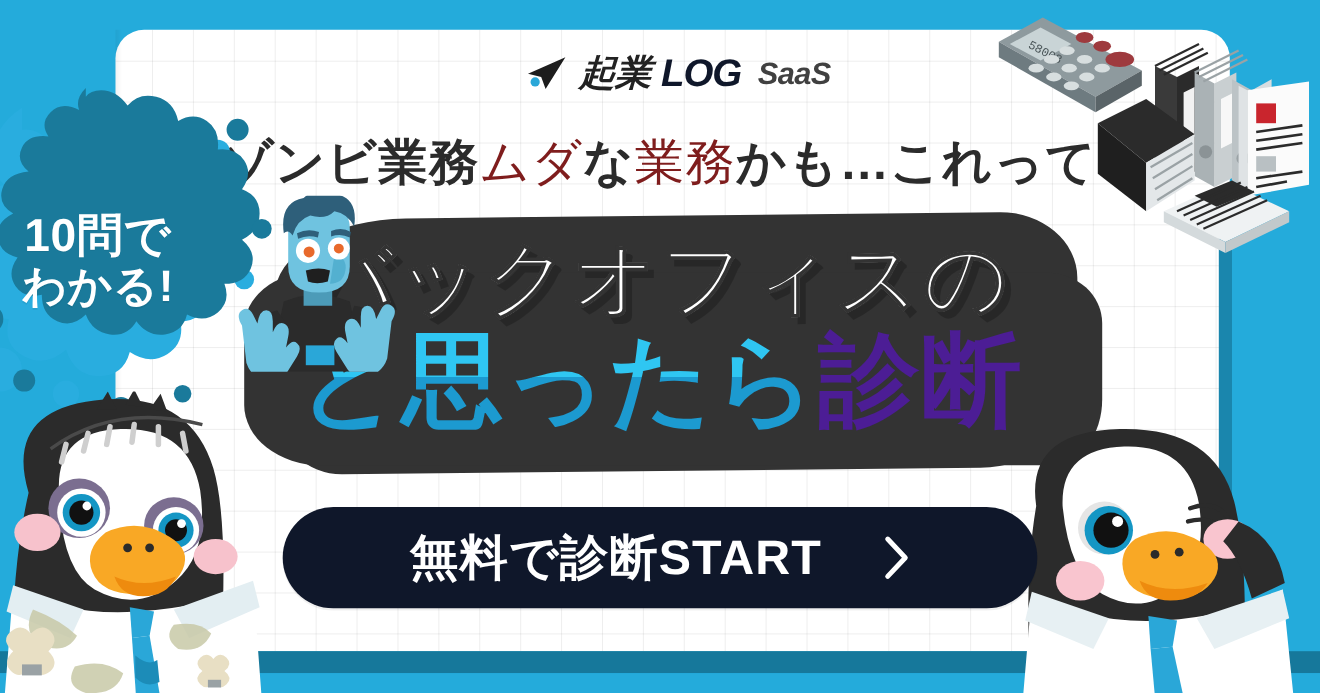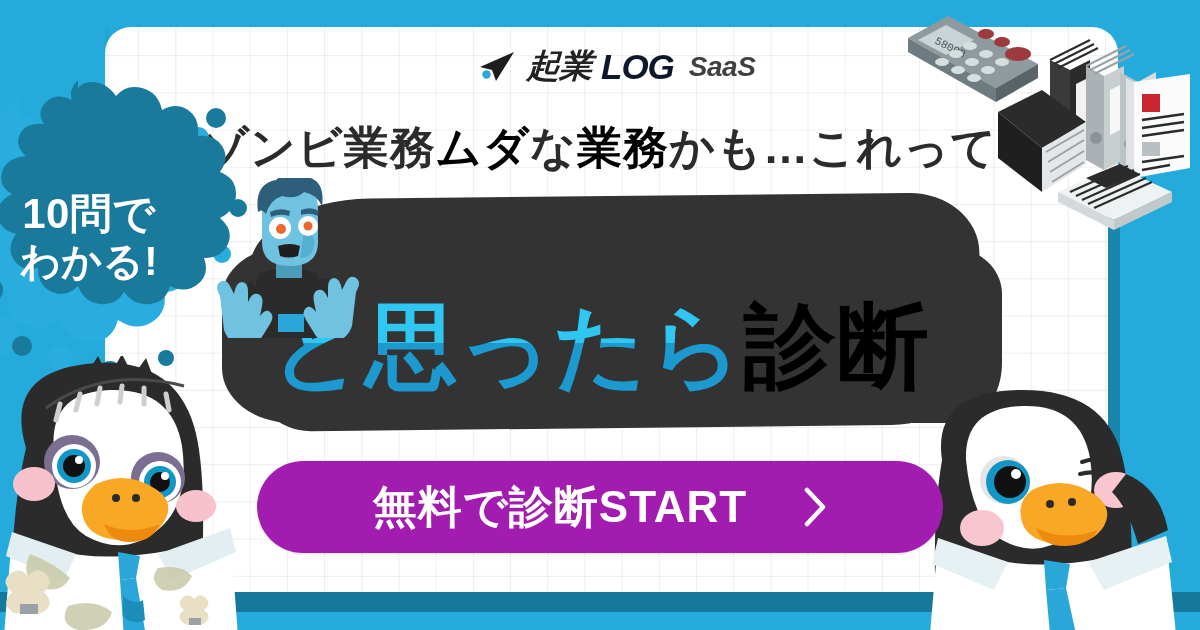--- a/index.html
+++ b/index.html
@@ -72,21 +72,21 @@
     font-size:28px; font-weight:800; color:#404040; font-style:italic;
     letter-spacing:-0.5px; margin-left:6px;
   }
 
   
   .headline {
     position:absolute; left:0; right:0; top:118px; text-align:center;
     font-size:45px; font-weight:700; color:#2b2b2b; letter-spacing:1px;
     white-space:nowrap;
   }
-  .headline .hl { color:#000000; font-weight:700; }
+  .headline .hl { color:#7f1d1d; font-weight:400; }
 
   
   .blob {
     position:absolute; left:250px; top:196px; width:730px; height:232px;
     background:#333333;
     border-radius:120px 70px 90px 60px / 70px 60px 70px 60px;
     transform:rotate(-0.6deg);
   }
   .blob2 {
     position:absolute; left:222px; top:248px; width:780px; height:175px;
@@ -107,26 +107,26 @@
   
   .title2 {
     position:absolute; left:0; right:0; top:300px; text-align:center;
     font-size:92px; font-weight:900; letter-spacing:1px;
     white-space:nowrap; z-index:5; line-height:1;
   }
   .title2 .zombi {
     background:linear-gradient(to bottom, #2FC6F2 0%, #2FC6F2 47%, #1C9AD0 47%, #1C9AD0 100%);
     -webkit-background-clip:text; background-clip:text; color:transparent;
   }
-  .title2 .shindan { color:#000000; }
+  .title2 .shindan { color:#4c1d95; }
 
   
   .cta {
     position:absolute; left:257px; top:461px; width:686px; height:92px;
-    background:#a21caf; border-radius:46px;
+    background:#0f172a; border-radius:46px;
     display:flex; align-items:center; justify-content:center; gap:56px;
     z-index:9; cursor:pointer;
     box-shadow:0 2px 0 rgba(0,0,0,.06);
   }
   .cta-label {
     color:#fff; font-size:44px; font-weight:800; letter-spacing:1px; white-space:nowrap;
   }
   .cta-chev { width:24px; height:40px; }
 
   
@@ -161,20 +161,21 @@
     </svg>
     <span class="logo-kigyo">起業</span>
     <span class="logo-log">LOG</span>
     <span class="logo-saas">SaaS</span>
   </div>
 
   <div class="headline">
     <span>ゾンビ業務</span><span class="hl">ムダ</span><span>な</span><span class="hl">業務</span><span>かも…これって</span>
   </div>
 
+  <div class="title1">バックオフィスの</div>
 
   <div class="title2">
     <span class="zombi">と思ったら</span><span class="shindan">診断</span>
   </div>
 
   <div class="splat-wrap">
     <svg class="splat-light" viewBox="0 0 300 330">
       <g fill="#29ADDF">
         <path d="M60 40 q-22 14 -26 36 q-4 22 10 34 q-24 6 -30 28 q-6 22 14 34 q-20 16 -12 38 q8 22 32 22 q-6 24 14 34 q20 10 38 -6 q8 24 30 24 q22 0 28 -22 q18 12 34 2 q16 -10 12 -30 q20 0 26 -20 q6 -20 -12 -32 q16 -16 8 -34 q-8 -18 -30 -18 q6 -22 -10 -34 q-16 -12 -34 -2 q-4 -24 -26 -30 q-22 -6 -36 12 q-14 -18 -30 -16 z"></path>
         <circle cx="22" cy="118" r="15"></circle>

